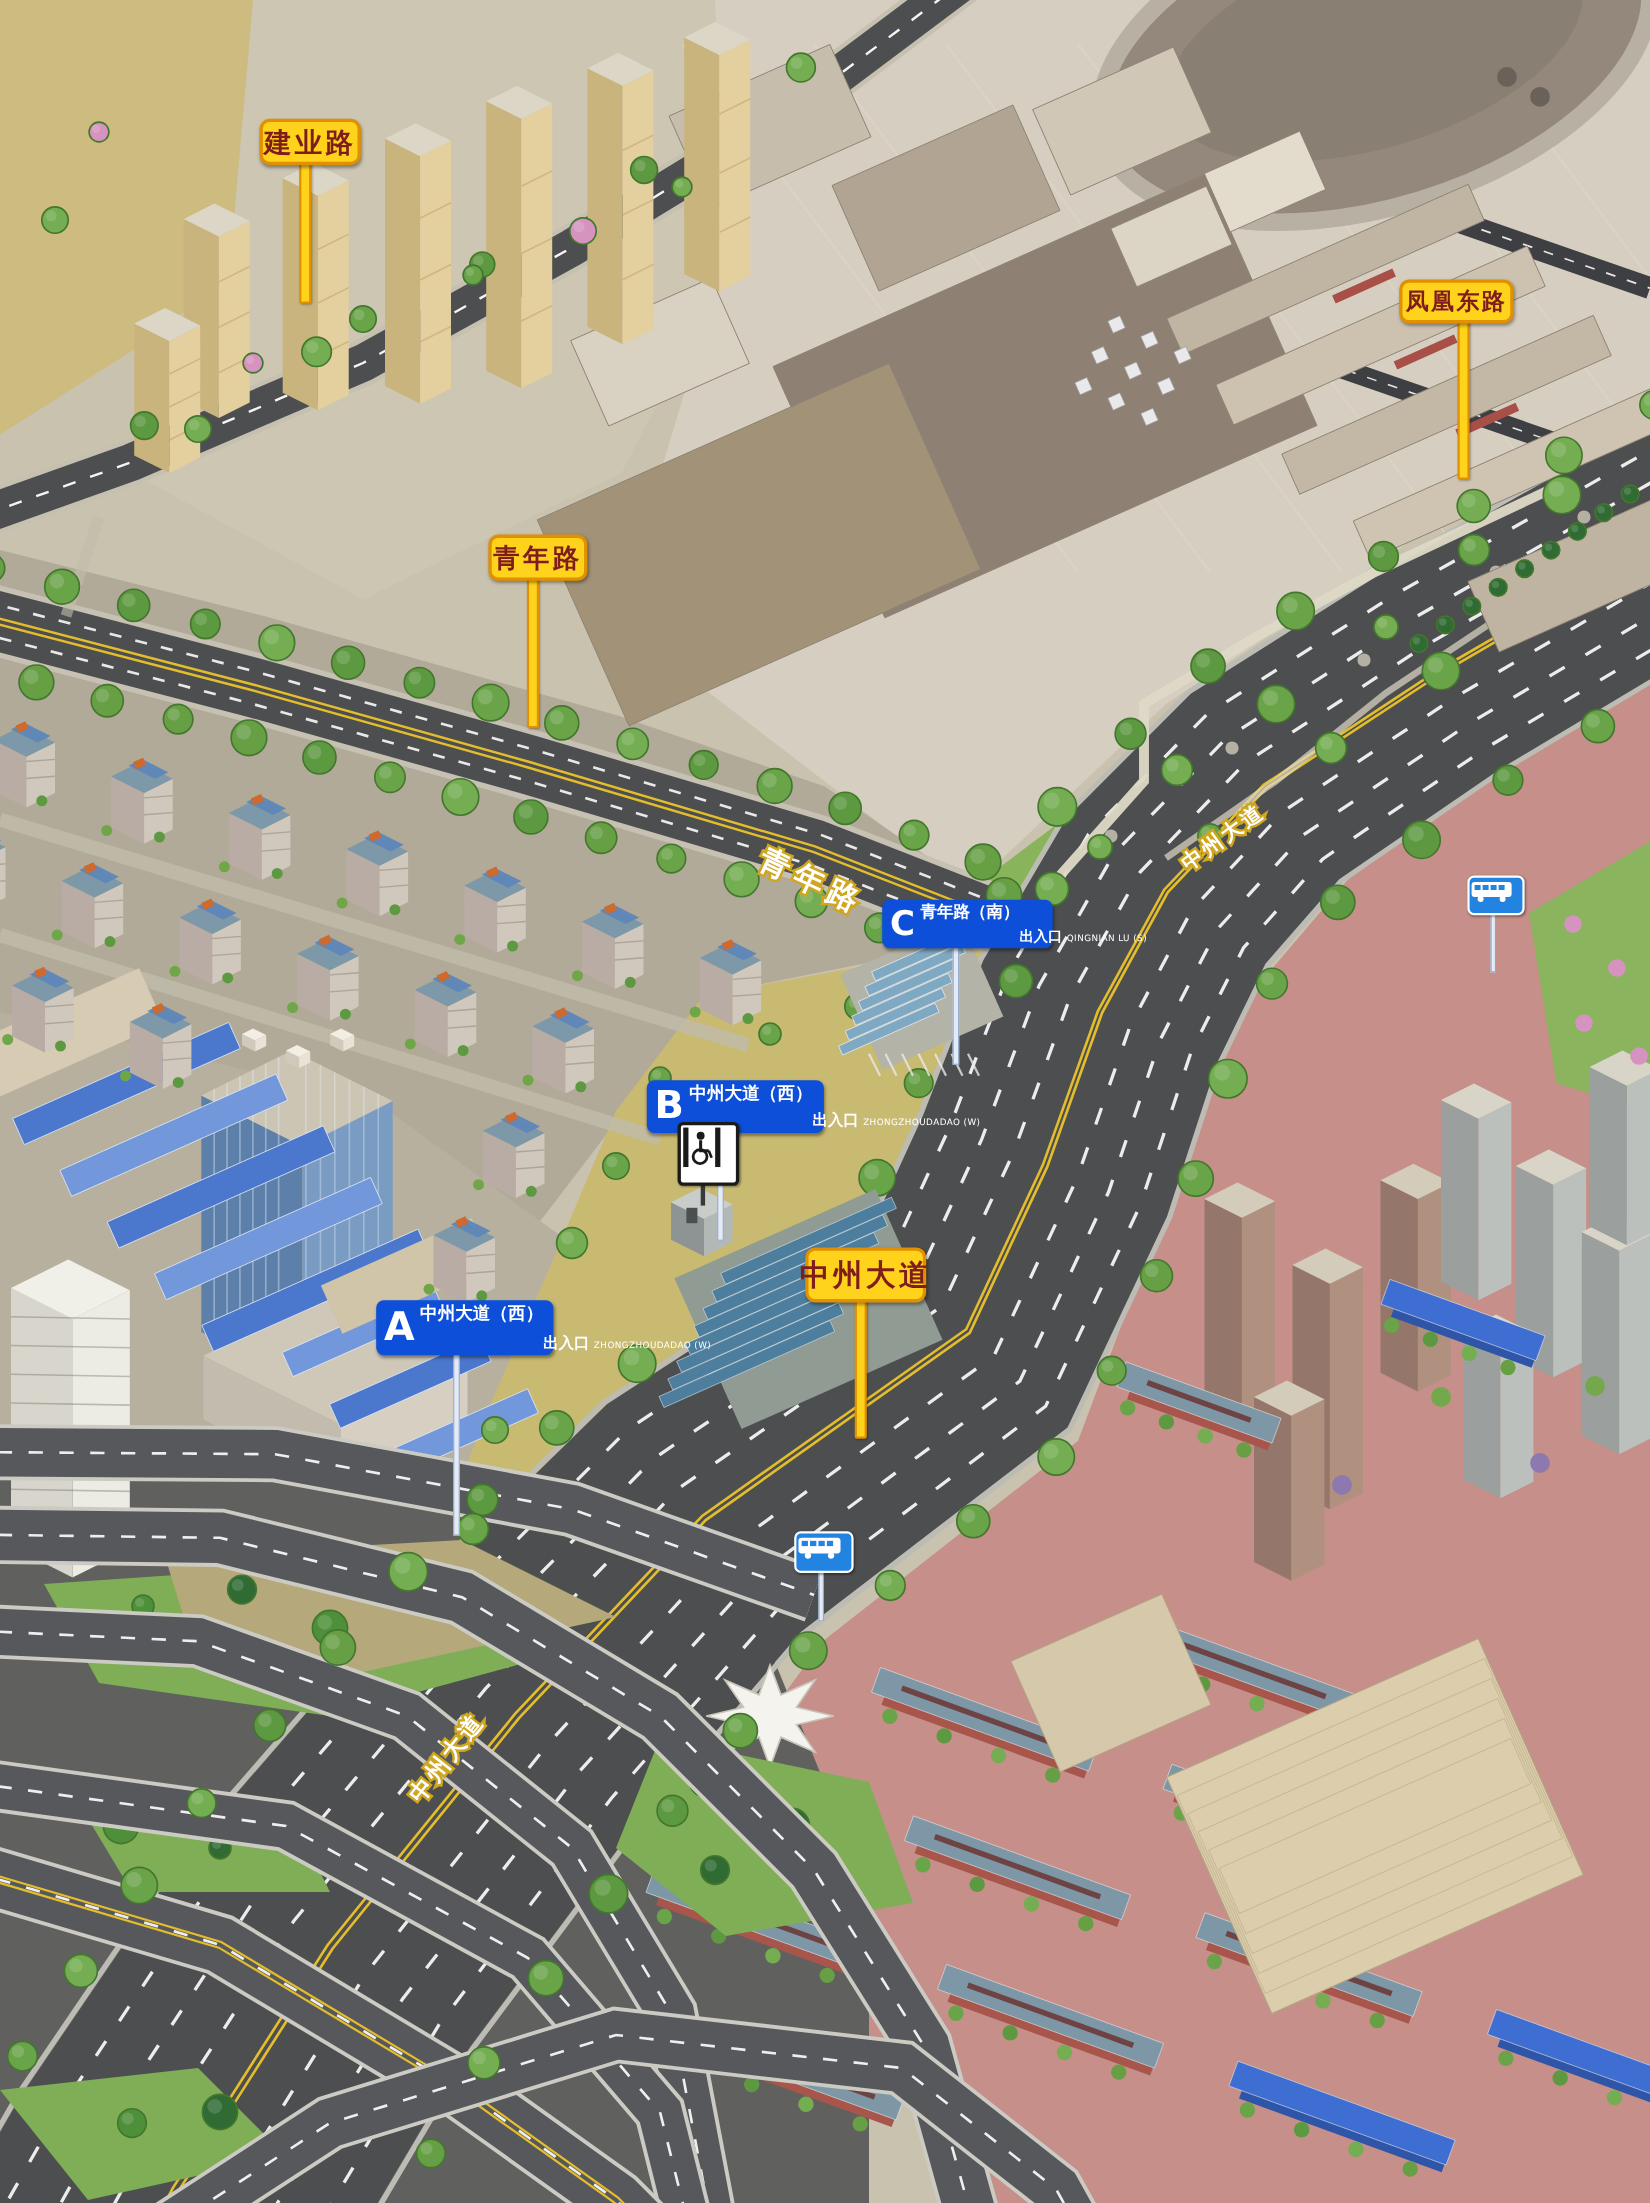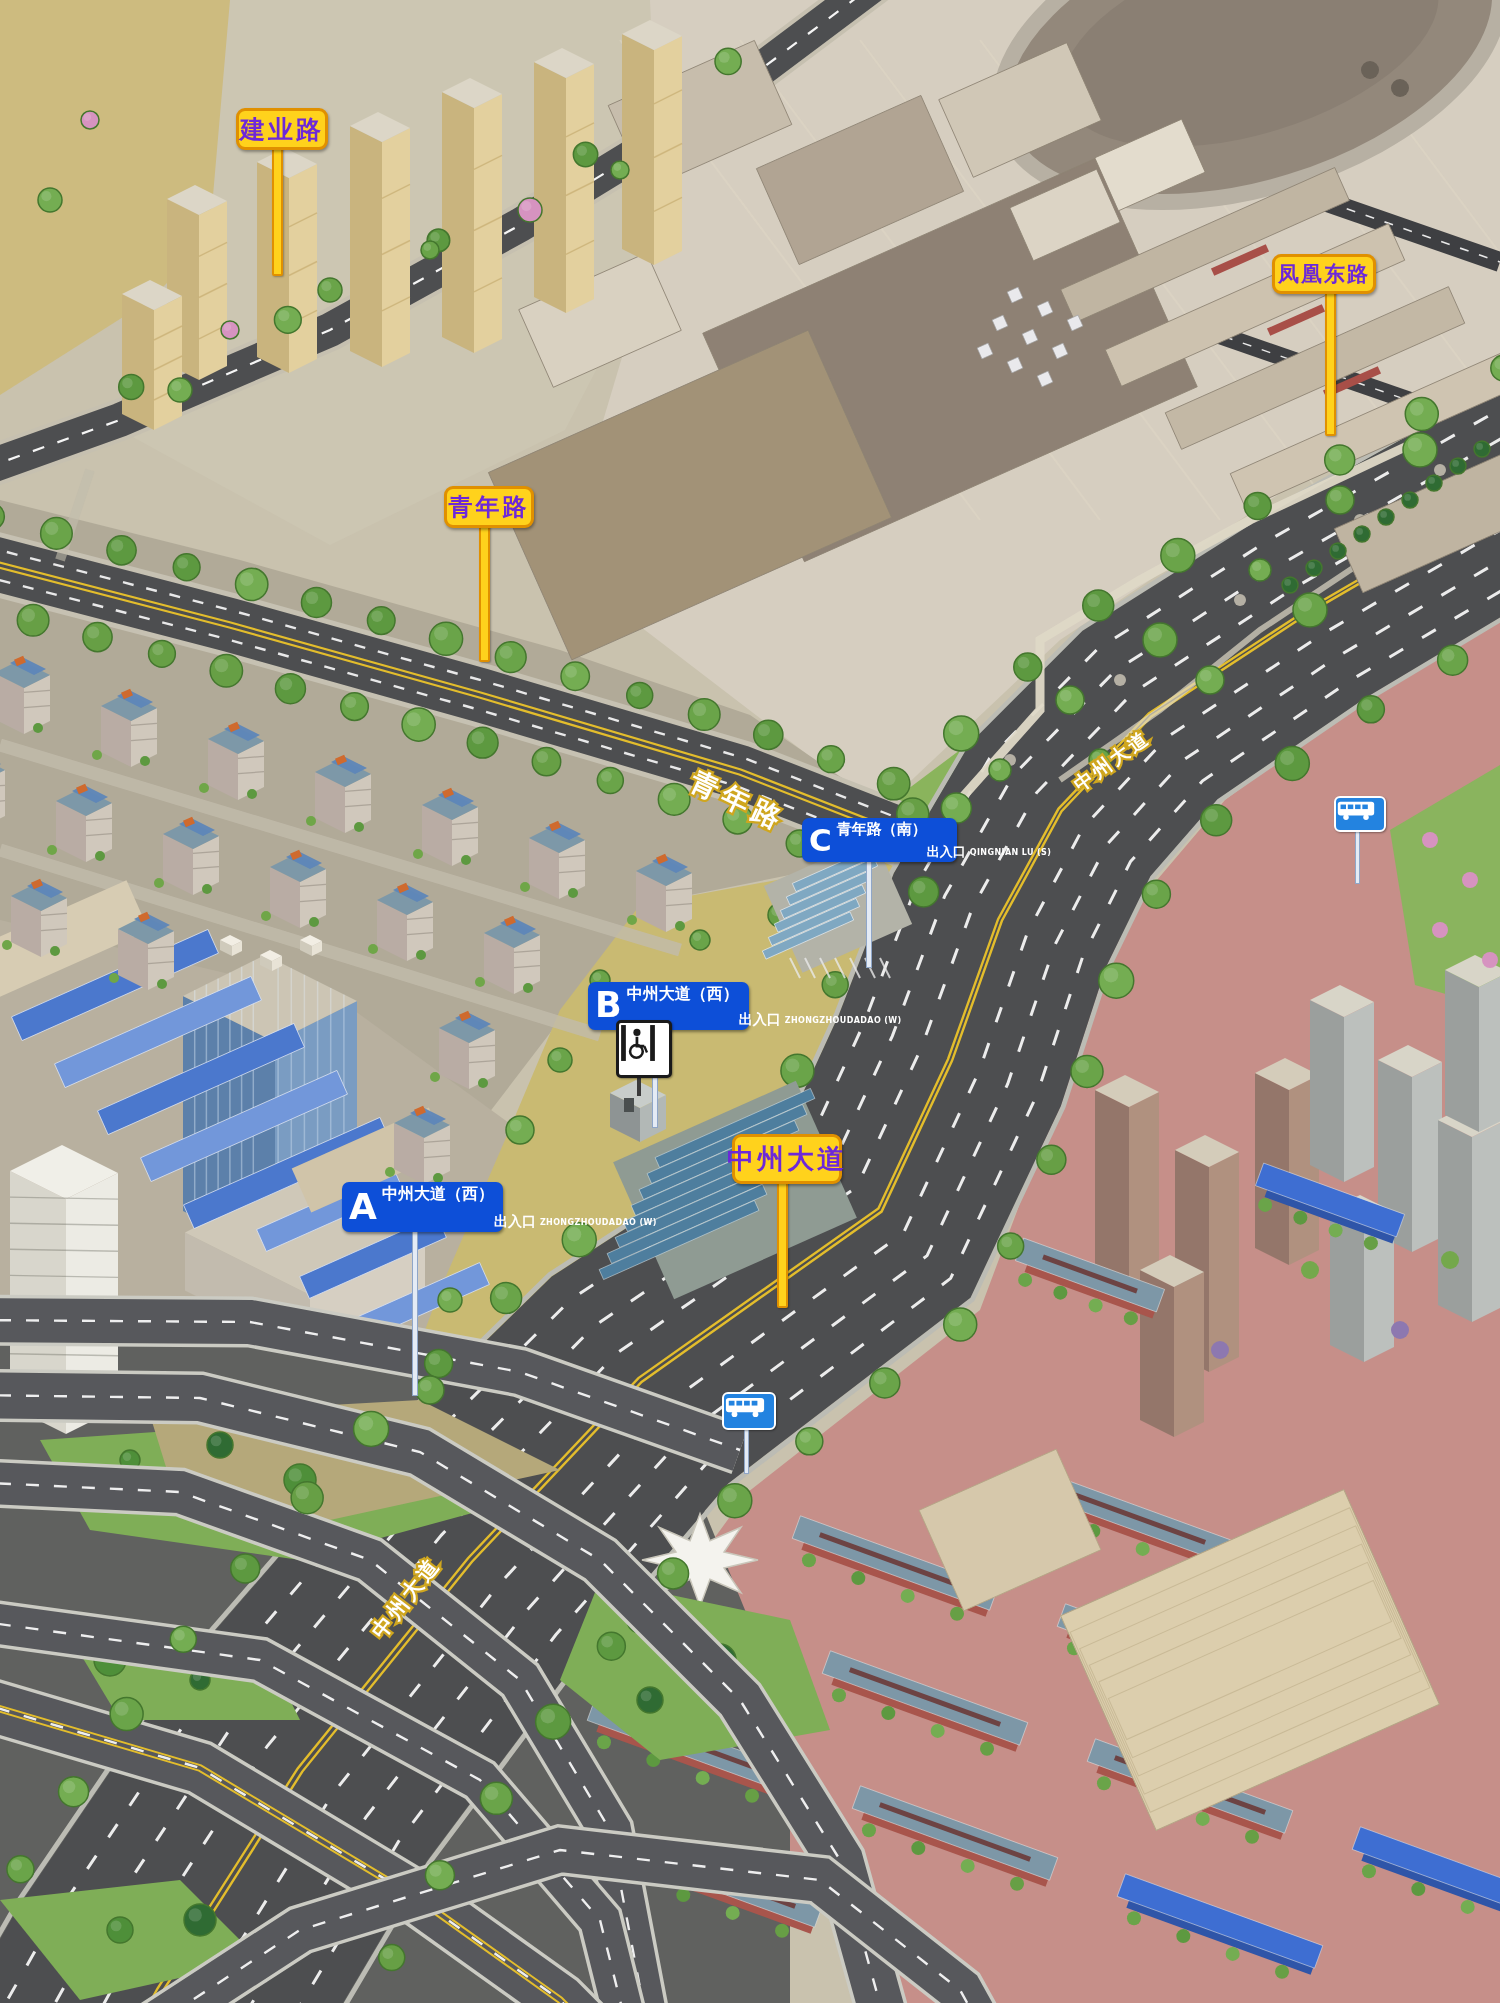--- a/index.html
+++ b/index.html
@@ -1,33 +1,33 @@
 <!DOCTYPE html>
 <html><head>
 <meta charset="utf-8">
 <style>
   html,body{margin:0;padding:0;background:#888;}
   .stage{position:relative;width:1500px;height:2003px;overflow:hidden;background:#c9c2ae;
          font-family:"DejaVu Sans","Liberation Sans",sans-serif;}
   .stage svg{position:absolute;left:0;top:0;}
   
   .road-sign{position:absolute;background:#ffd21c;border:3px solid #e09000;border-radius:9px;
-    color:#6d28d9;font-weight:bold;display:flex;align-items:center;justify-content:center;
+    color:#7f1d1d;font-weight:bold;display:flex;align-items:center;justify-content:center;
     letter-spacing:3px;z-index:6;box-shadow:1px 2px 3px rgba(0,0,0,.35);white-space:nowrap;}
   .pole-y{position:absolute;width:7px;background:#ffd21c;border:2px solid #e09000;border-radius:2px;
     z-index:5;box-shadow:1px 1px 2px rgba(0,0,0,.3);}
   
   .gate-sign{position:absolute;background:#0d4fd8;border-radius:7px;color:#fff;display:flex;
     align-items:center;gap:5px;padding:2px 8px 2px 7px;z-index:6;box-shadow:1px 2px 3px rgba(0,0,0,.4);}
   .gs-letter{font-weight:bold;line-height:.85;}
   .gs-right{display:flex;flex-direction:row;justify-content:space-between;align-self:stretch;padding:2px 0;}
   .gs-cn{font-weight:bold;white-space:nowrap;text-align:right;line-height:1.05;}
   .gs-brow{display:flex;align-items:flex-end;gap:4px;white-space:nowrap;}
   .gs-entr{font-weight:bold;line-height:1;margin-top:32px;}
-  .gs-en{font-weight:bold;font-size:8px;letter-spacing:.4px;line-height:1.1;}
+  .gs-en{font-weight:normal;font-size:8px;letter-spacing:.4px;line-height:1.1;}
   .pole-w{position:absolute;width:4px;background:#e4ebf5;border:1px solid #8fa6c8;z-index:5;}
   
   .bus-sign{position:absolute;background:#2383e0;border:2px solid #fff;border-radius:6px;z-index:6;
     display:flex;align-items:center;justify-content:center;box-shadow:1px 1px 2px rgba(0,0,0,.35);}
   .util-sign{position:absolute;background:#fff;border:3px solid #1a1a1a;border-radius:5px;z-index:6;
     display:flex;align-items:center;justify-content:center;box-shadow:1px 1px 2px rgba(0,0,0,.35);}
   .pole-dark{position:absolute;width:4px;background:#3a3a3a;z-index:5;}
   .road-paint{fill:#ffffff;stroke:#cfa61f;stroke-width:4.5px;paint-order:stroke;font-weight:bold;
     font-family:"DejaVu Sans","Liberation Sans",sans-serif;}
 </style>

